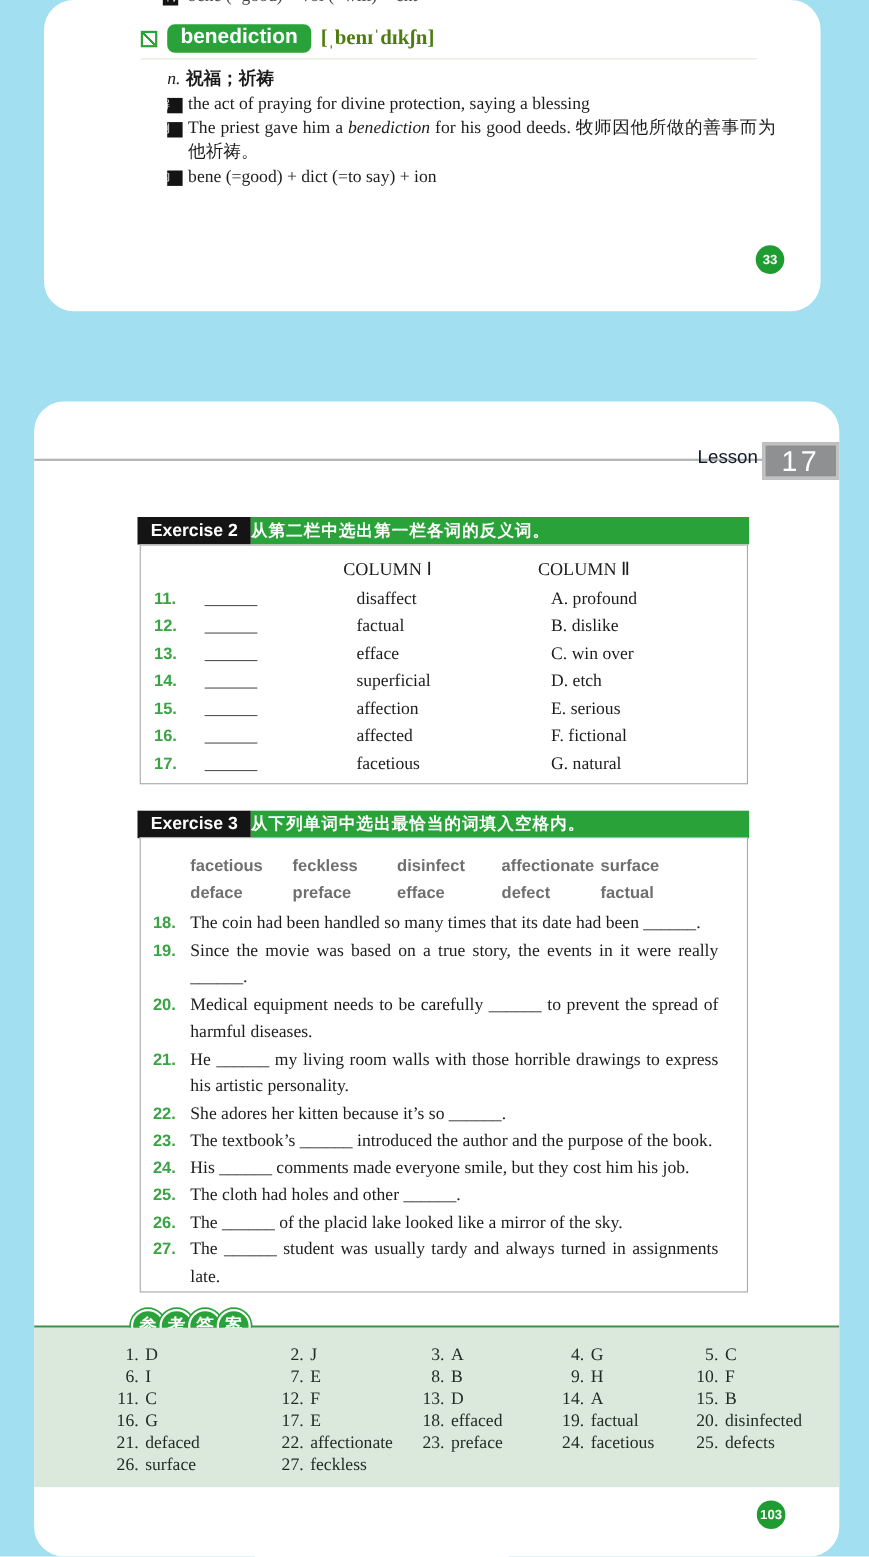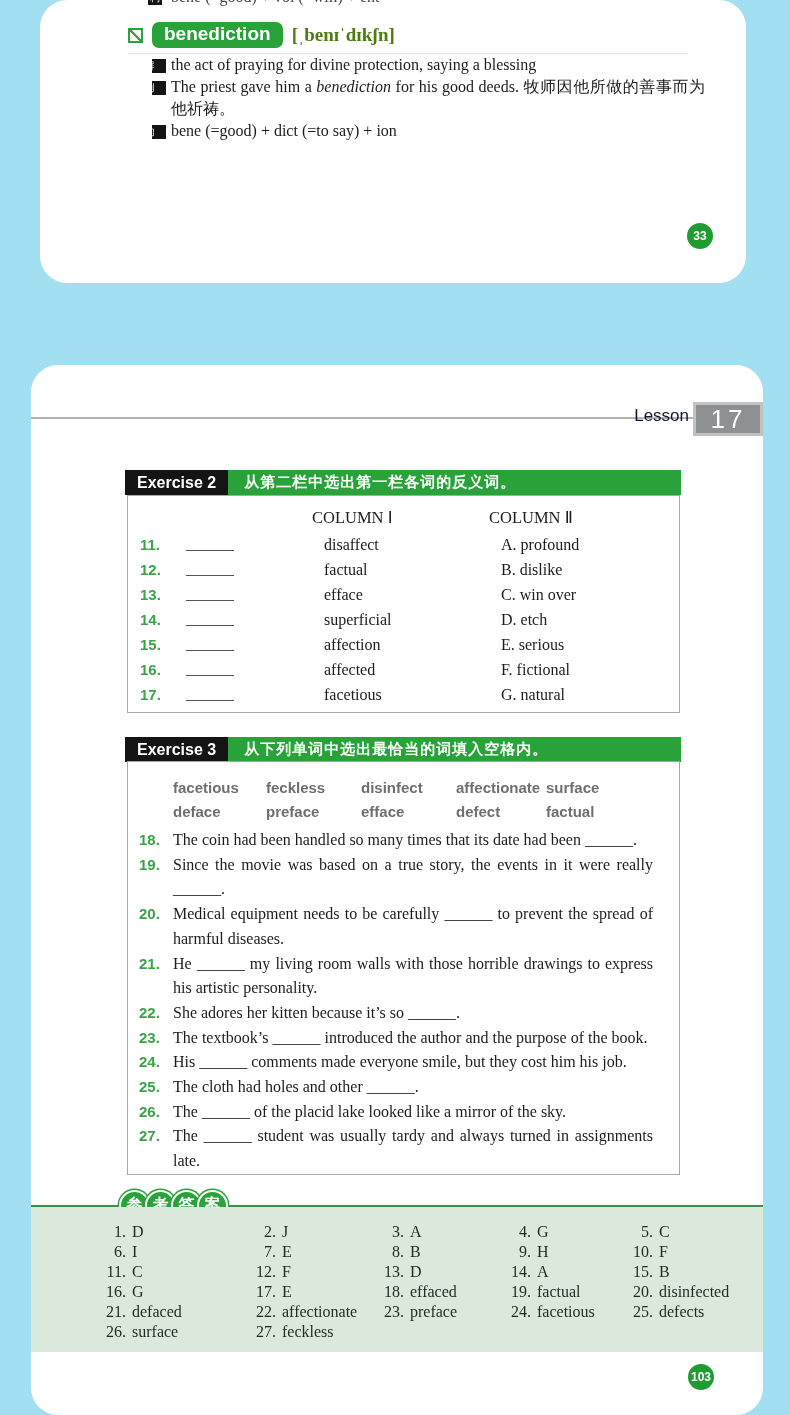--- a/index.html
+++ b/index.html
@@ -45,21 +45,21 @@
   .lesson-box{position:absolute;top:37px;left:662px;width:64px;height:28px;background:#8f9091;
     border:3px solid #c2c2c2;color:#fff;font-family:"Liberation Sans",sans-serif;font-weight:300;
     font-size:26px;letter-spacing:3px;display:flex;align-items:center;justify-content:center;}
 
   
   .ex-header{position:absolute;left:94px;width:556px;height:25px;display:flex;
     font-family:"Liberation Sans",sans-serif;}
   .ex-title{background:#141414;color:#fff;font-weight:bold;font-size:16px;
     padding:0 12px;display:flex;align-items:center;flex:0 0 auto;}
   .ex-instr{background:#29a339;color:#fff;font-weight:bold;font-size:15px;flex:1;
-    display:flex;align-items:center;padding-left:16px;letter-spacing:1px;}
+    display:flex;align-items:center;letter-spacing:1px;}
   #ex2-header{top:105px;}
   #ex3-header{top:372px;}
   .ex-box{position:absolute;left:96px;width:553px;border:1px solid #a8a8a8;background:#fff;box-sizing:border-box;}
   #ex2-box{top:130px;height:218px;padding-top:8px;}
   #ex3-box{top:396px;height:414px;}
 
   .m-head{display:grid;grid-template-columns:177px auto;padding-left:184px;height:28px;
     align-items:center;font-size:16.5px;}
   .m-row{display:grid;grid-template-columns:46px 138px 177px auto;align-items:center;height:25px;padding-left:12px;}
   .m-num{color:#3aa346;font-family:"Liberation Sans",sans-serif;font-weight:bold;font-size:15px;}
@@ -94,20 +94,23 @@
   <div class="cutline">
     <span class="tag">构</span>
     <span>bene (=good) + vol (=will) + ent</span>
   </div>
 
   <div class="entry">
     <div class="hw-row">
       <span class="checkbox"></span>
       <span class="hw-box">benediction</span>
       <span class="pron">[ˌbenɪˈdɪkʃn]</span>
+    </div>
+    <div class="pos-line">
+      <span class="pos">n.</span><span class="cjk-b">祝福；祈祷</span>
     </div>
     <div class="bodyline hang">
       <span class="tag">解</span><span>the act of praying for divine protection, saying a blessing</span>
     </div>
     <div class="bodyline example hang">
       <span class="tag">例</span><span>The priest gave him a </span><span class="ital">benediction</span><span> for his good deeds. </span><span>牧师因他所做的善事而为他祈祷。</span>
     </div>
     <div class="bodyline hang">
       <span class="tag">构</span><span>bene (=good) + dict (=to say) + ion</span>
     </div>

